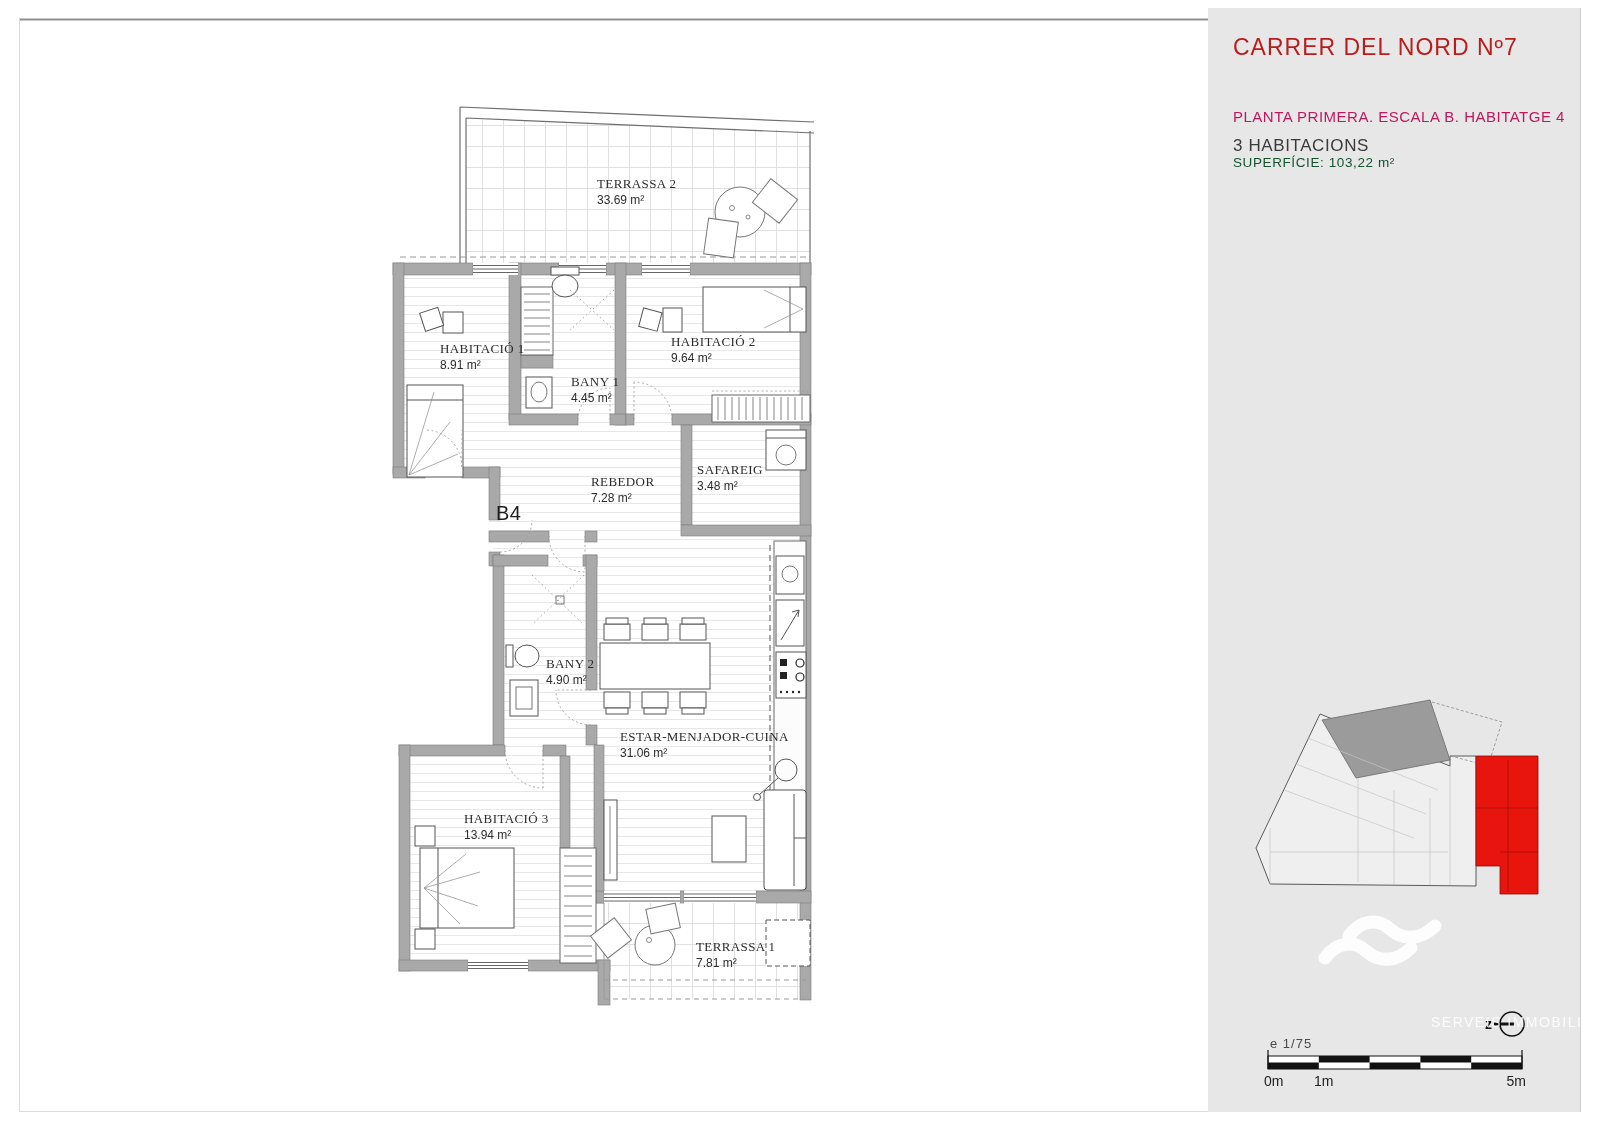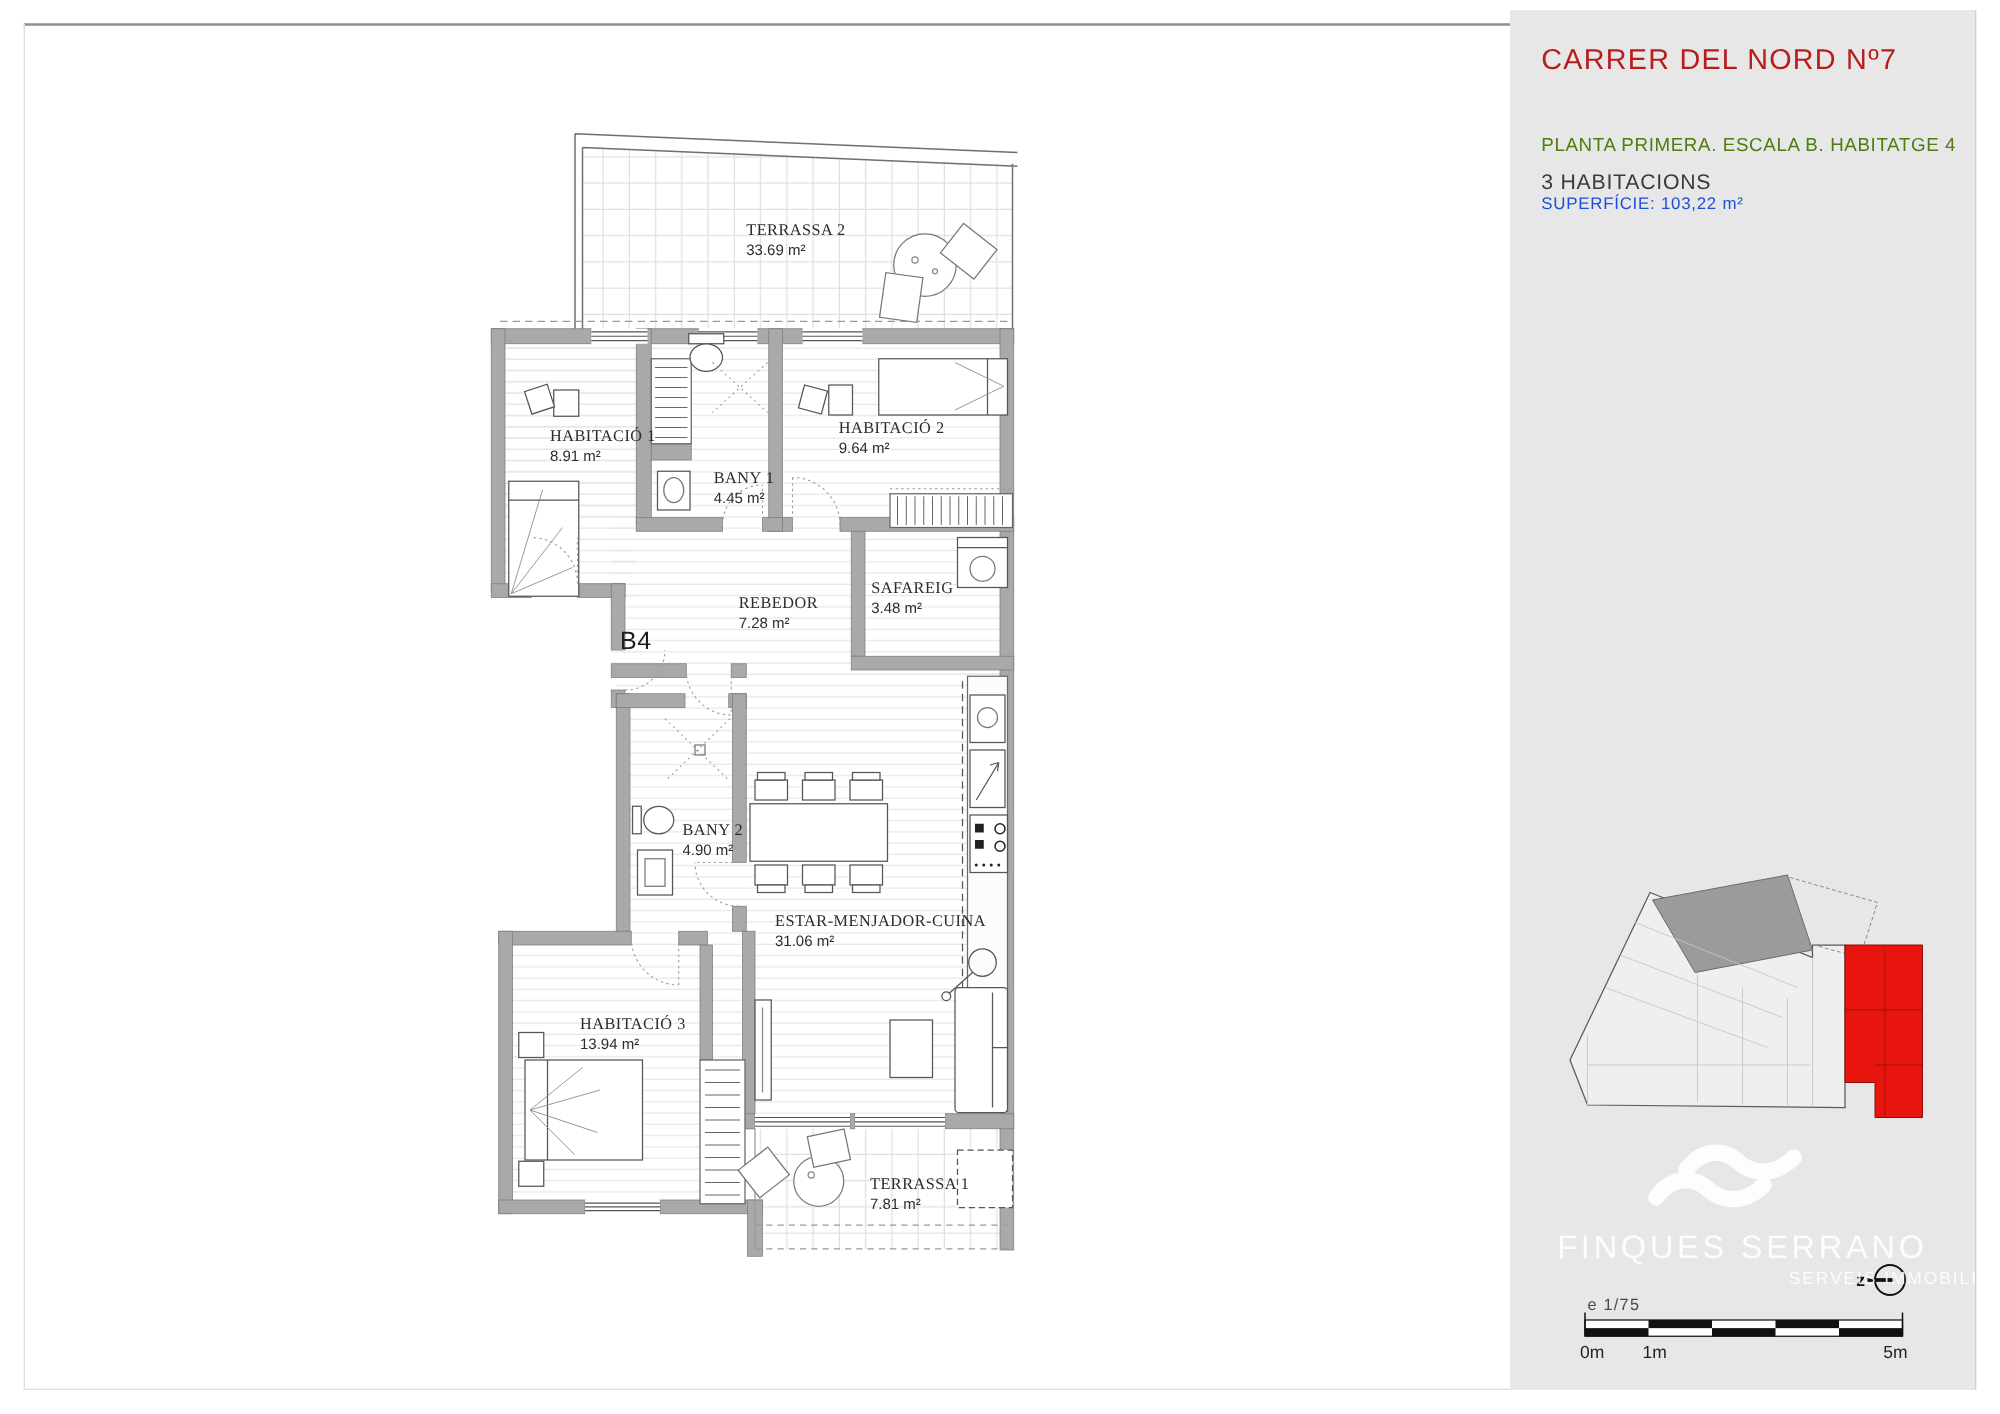--- a/index.html
+++ b/index.html
@@ -4,23 +4,23 @@
 <style>
   html,body{margin:0;padding:0;background:#fff;font-family:"Liberation Sans",sans-serif;}
   .page{position:relative;width:1600px;height:1131px;background:#fff;overflow:hidden;}
   .plan-svg{position:absolute;left:0;top:0;}
   .room-label{position:absolute;color:#2c2c2c;line-height:1.3;white-space:nowrap;}
   .room-label .rname{display:block;font-size:13px;letter-spacing:.4px;font-family:Liberation Serif, serif;}
   .room-label .rarea{display:block;font-size:12px;}
   .unit-label{position:absolute;font-size:20px;color:#1e1e1e;letter-spacing:.5px;text-align:right;}
   .sidebar{position:absolute;left:1208px;top:8px;width:372px;height:1104px;background:#e7e7e8;border-right:1px solid #cfcfcf;}
   .sb-title{position:absolute;left:25px;top:26px;margin:0;font-size:23px;font-weight:400;letter-spacing:1px;color:#b91c1c;white-space:nowrap;}
-  .sb-sub{position:absolute;left:25px;top:100px;font-size:15px;letter-spacing:.5px;color:#4d7c0f;white-space:nowrap;}
+  .sb-sub{position:absolute;left:25px;top:100px;font-size:15px;letter-spacing:.5px;color:#be185d;white-space:nowrap;}
   .sb-meta1{position:absolute;left:25px;top:128px;font-size:17px;letter-spacing:.6px;color:#3a3a3a;}
-  .sb-meta2{position:absolute;left:25px;top:147px;font-size:13.5px;letter-spacing:.6px;color:#1d4ed8;}
+  .sb-meta2{position:absolute;left:25px;top:147px;font-size:13.5px;letter-spacing:.6px;color:#14532d;}
   .side-svg{position:absolute;left:0;top:0;}
   .brand{position:absolute;left:0;top:974px;width:100%;text-align:center;font-size:26px;letter-spacing:3px;color:rgba(255,255,255,.9);white-space:nowrap;}
   .tagline{position:absolute;left:0;top:1006px;width:100%;text-align:right;font-size:14px;letter-spacing:1.5px;color:rgba(255,255,255,.85);white-space:nowrap;padding-left:41px;}
 </style>
 </head>
 <body>
 
 <div class="page">
 
   <svg class="plan-svg" width="1600" height="1131" viewBox="0 0 1600 1131">
@@ -318,16 +318,15 @@
         <rect x="50.8" y="0" width="50.8" height="6.5" fill="#111"></rect>
         <rect x="152.4" y="0" width="50.8" height="6.5" fill="#111"></rect>
         <line x1="0" y1="-6" x2="0" y2="13" stroke="#111" stroke-width="1.2"></line>
         <line x1="254" y1="-6" x2="254" y2="13" stroke="#111" stroke-width="1.2"></line>
         <text x="-4" y="30" font-size="14" fill="#222" text-anchor="start">0m</text>
         <text x="46" y="30" font-size="14" fill="#222" text-anchor="start">1m</text>
         <text x="258" y="30" font-size="14" fill="#222" text-anchor="end">5m</text>
       </g>
     </svg>
 
-    <div class="brand">FINQUES SERRANO</div>
     <div class="tagline">SERVEIS IMMOBILIARIS</div>
   </aside>
 </div>
 
 </body></html>

